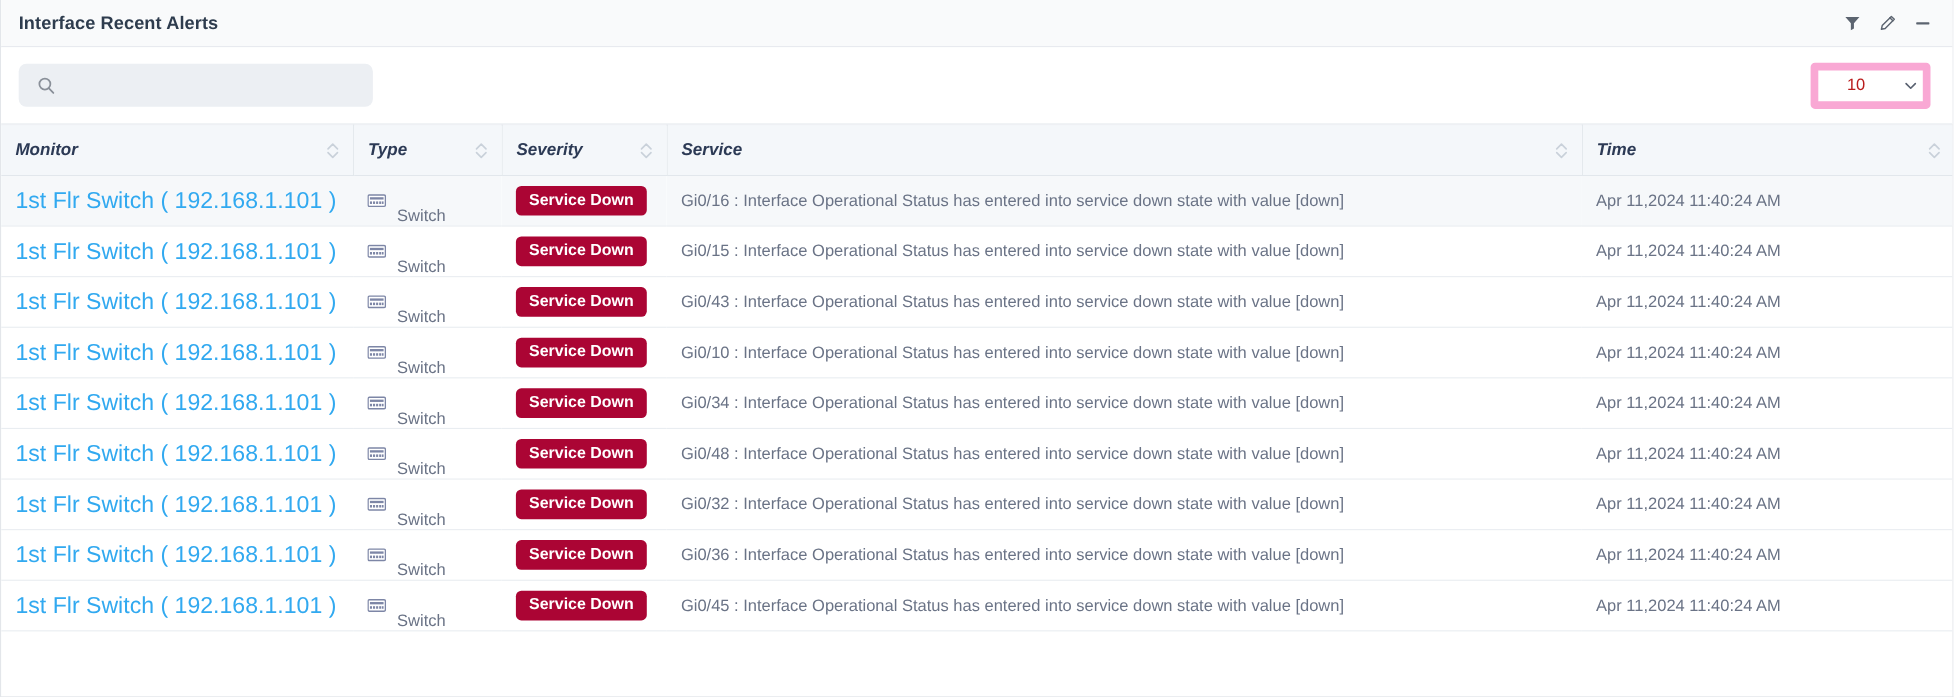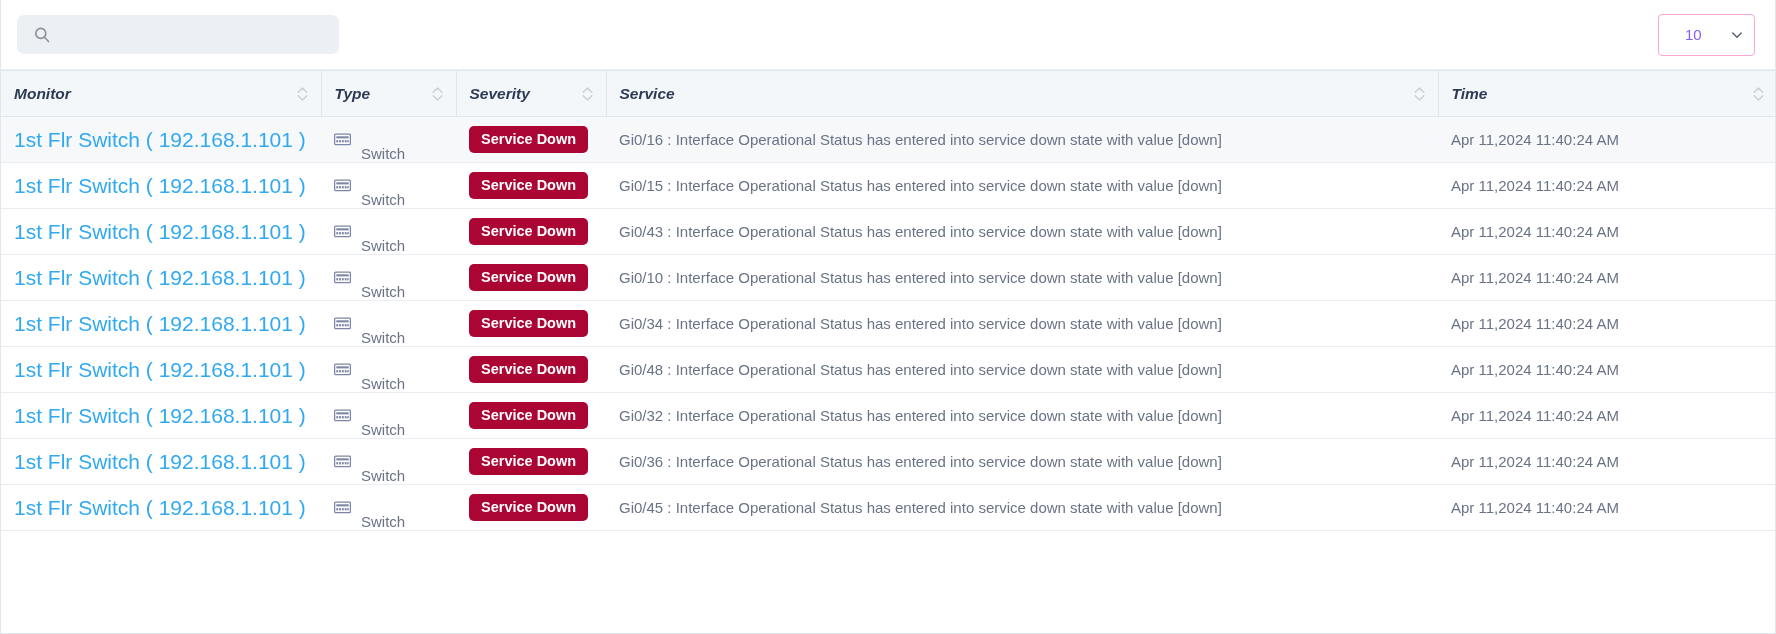--- a/index.html
+++ b/index.html
@@ -87,28 +87,28 @@
     position: absolute;
     left: 16px;
     top: 50%;
     transform: translateY(-50%);
     color: #8a9099;
     pointer-events: none;
     display: flex;
   }
   .pagesize-wrap { margin-left: auto; position: relative; }
   .pagesize-select {
-    width: 97px;
+    width: 109px;
     height: 42px;
-    border: 1px solid #f9a8d4;
+    border: 7px solid #f9a8d4;
     border-radius: 4px;
     background: #ffffff;
     font-size: 15px;
     font-family: "Liberation Sans", sans-serif;
-    color: #8b5cf6;
+    color: #b91c1c;
     padding: 0 28px 0 26px;
     appearance: none;
     -webkit-appearance: none;
     outline: none;
     cursor: pointer;
   }
   .pagesize-chevron {
     position: absolute;
     right: 11px;
     top: 50%;
@@ -198,20 +198,42 @@
   col.c-type     { width: 135px; }
   col.c-severity { width: 150px; }
   col.c-message  { width: 832px; }
   col.c-time     { width: 339px; }
 </style>
 </head>
 <body>
 
 <div class="widget">
 
+  <div class="widget-header">
+    <div class="widget-title">Interface Recent Alerts</div>
+
+    <div class="header-actions">
+      <span class="hdr-icon" title="Filter">
+        <svg width="16" height="16" viewBox="0 0 16 16" fill="none" stroke="#5c6470" stroke-width="1.4" stroke-linejoin="round">
+          <path d="M1.6 2.4h12.8L9.4 8.2v4.6l-2.8 1.6V8.2z" fill="#5c6470" stroke="none"></path>
+        </svg>
+      </span>
+      <span class="hdr-icon" title="Edit">
+        <svg width="16" height="16" viewBox="0 0 16 16" fill="none" stroke="#5c6470" stroke-width="1.3" stroke-linejoin="round" stroke-linecap="round">
+          <path d="M11.4 1.9l2.7 2.7-8.3 8.3-3.4.7.7-3.4z"></path>
+          <path d="M10.1 3.2l2.7 2.7"></path>
+        </svg>
+      </span>
+      <span class="hdr-icon" title="Minimize">
+        <svg width="16" height="16" viewBox="0 0 16 16">
+          <rect x="2" y="7.2" width="12" height="2.1" rx="0.6" fill="#5c6470"></rect>
+        </svg>
+      </span>
+    </div>
+  </div>
 
   <div class="widget-toolbar">
     <div class="search-wrap">
       <span class="search-icon">
         <svg width="18" height="18" viewBox="0 0 18 18" fill="none" stroke="#8a9099" stroke-width="1.6" stroke-linecap="round">
           <circle cx="7.8" cy="7.4" r="5"></circle>
           <path d="M11.5 11.3l4 4.2"></path>
         </svg>
       </span>
       <input class="search-input" type="text" placeholder="" style="">

